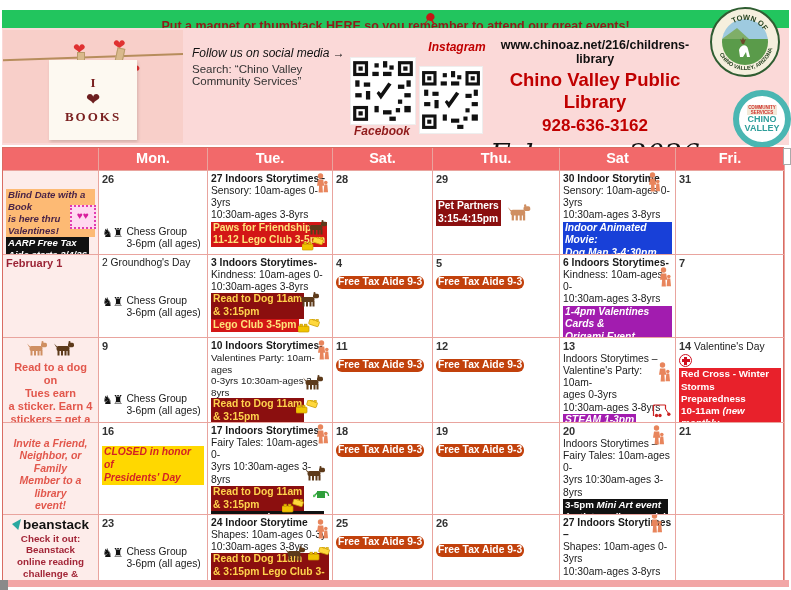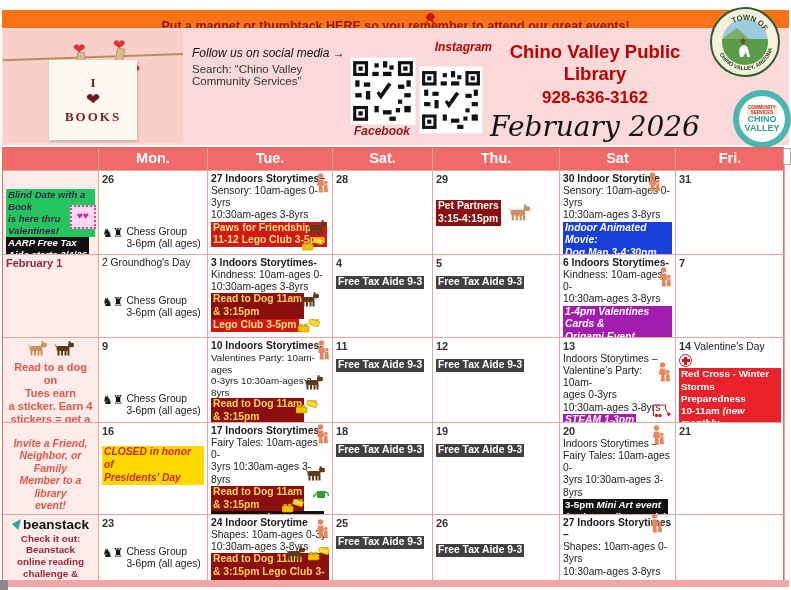--- a/index.html
+++ b/index.html
@@ -1,19 +1,19 @@
 <!DOCTYPE html>
 <html><head>
 <meta charset="utf-8">
 <style>
   html,body{margin:0;padding:0;background:#fff;}
   .page{position:relative;width:791px;height:590px;background:#fff;overflow:hidden;
         font-family:"Liberation Sans",sans-serif;color:#222;}
   
-  .banner{position:absolute;left:2px;top:10px;width:787px;height:32px;background:#f97316;
+  .banner{position:absolute;left:2px;top:10px;width:787px;height:32px;background:#22c55e;
           display:flex;align-items:center;justify-content:center;}
   .banner-text{font-size:12.5px;font-weight:700;color:#8f1a1a;}
   .pushpin{position:absolute;left:420px;top:-2px;width:16px;height:22px;}
   
   .header{position:absolute;left:2px;top:28px;width:787px;height:117px;background:#fbd9d8;}
   .photo{position:absolute;left:1px;top:2px;width:180px;height:113px;background:#f8cfc9;overflow:hidden;}
   .rope{position:absolute;left:-4px;top:26px;width:195px;height:2px;background:#b78d5c;transform:rotate(-2deg);}
   .card{position:absolute;left:46px;top:30px;width:88px;height:80px;background:#fdf9f1;box-shadow:1px 2px 3px rgba(0,0,0,.15);
         display:flex;flex-direction:column;align-items:center;justify-content:center;
         font-family:"Liberation Serif",serif;color:#7a2020;}
@@ -22,21 +22,21 @@
   .card .b{font-size:13px;font-weight:700;letter-spacing:2px;}
   .pin-heart{position:absolute;font-size:15px;color:#e03131;}
   .clothespin{position:absolute;width:6px;height:12px;background:#d9b98c;border:1px solid #b99a6a;}
   .social{position:absolute;left:190px;top:18px;width:160px;}
   .follow{font-size:12px;font-weight:400;font-style:italic;color:#111;}
   .search{font-size:11.5px;color:#333;white-space:pre-line;margin-top:3px;}
   .hours{font-size:12px;color:#9b2335;font-family:"Liberation Serif",serif;white-space:pre-line;margin-top:2px;}
   .qr{position:absolute;background:#fff;border:1px solid #eee;}
   .qr-facebook{left:348px;top:29px;width:64px;height:66px;}
   .qr-instagram{left:417px;top:38px;width:62px;height:66px;}
-  .ig-label{position:absolute;left:420px;top:12px;width:70px;text-align:right;font-size:12px;font-style:italic;font-weight:700;color:#c00000;}
+  .ig-label{position:absolute;left:420px;top:12px;width:70px;text-align:center;font-size:12px;font-style:italic;font-weight:700;color:#c00000;}
   .fb-label{position:absolute;left:348px;top:96px;width:64px;text-align:center;font-size:12px;font-style:italic;font-weight:700;color:#8f1a1a;}
   .contact{position:absolute;left:484px;top:10px;width:218px;text-align:center;}
   .website{font-size:12.5px;font-weight:700;color:#111;}
   .libname{font-size:18.5px;font-weight:700;color:#c00000;margin-top:3px;}
   .phone{font-size:17px;font-weight:700;color:#c00000;margin-top:3px;}
   .month{font-size:28px;color:#111;margin-top:2px;font-family:"DejaVu Serif",serif;font-style:italic;}
   .seal{position:absolute;left:707px;top:-22px;width:72px;height:72px;}
   .commlogo{position:absolute;left:731px;top:62px;width:58px;height:58px;border-radius:50%;
             background:#fff;border:6px solid #4ab6b2;box-sizing:border-box;
             display:flex;flex-direction:column;align-items:center;justify-content:center;}
@@ -52,27 +52,27 @@
   .hdr{background:#f2696a;color:#fff;font-size:14.5px;font-weight:700;text-align:center;
        display:flex;align-items:center;justify-content:center;padding:0;}
   .note{background:#fdecea;}
   .day{font-size:11px;font-weight:600;color:#333;}
   .head{font-weight:700;color:#1a1a1a;}
   .body{color:#1a1a1a;white-space:pre-line;}
   .pre{white-space:pre-line;}
   .hl{display:inline-block;padding:0 2px;font-weight:700;white-space:pre-line;line-height:1.25;}
   .hl-maroon{background:#8b0f0f;color:#ffd34d;}
   .hl-red{background:#d31616;color:#ffe27a;}
-  .hl-purple{background:#404040;color:#fff;margin-top:6px;}
+  .hl-purple{background:#c2410c;color:#fff;margin-top:6px;border-radius:6px;}
   .hl-blue{background:#1840d8;color:#fff;font-style:italic;}
   .hl-magenta{background:#a21caf;color:#fff;font-style:italic;}
   .hl-yellow{background:#ffd800;color:#d42323;font-style:italic;margin-top:8px;}
   .hl-black{background:#111;color:#fff;}
   .hl-redcross{background:#e8212b;color:#fff;}
-  .hl-pink{background:#22c55e;color:#4a2447;font-style:italic;}
+  .hl-pink{background:#fdba74;color:#4a2447;font-style:italic;}
   .it{font-style:italic;}
   .chess{font-family:"DejaVu Sans",sans-serif;font-size:12px;color:#111;}
   .chessline{margin-top:26px;color:#1a1a1a;}
   .chessline.early{margin-top:40px;}
   .n1pink{margin-top:16px;}
   .note-feb1{font-size:11px;font-weight:700;color:#9b2335;}
   .note-dog{margin-top:2px;text-align:center;font-size:11px;font-weight:700;color:#e2574c;}
   .note-invite{margin-top:12px;text-align:center;font-size:10.5px;font-weight:700;font-style:italic;color:#e2574c;}
   .note-bean{text-align:center;}
   .bean-brand{font-size:13.5px;font-weight:800;color:#111;}
@@ -219,20 +219,21 @@
     <div class="ig-label">Instagram</div>
     <svg class="qr qr-facebook" viewBox="0 0 60 60">
         <use href="#qr"></use>
       </svg>
     <svg class="qr qr-instagram" viewBox="0 0 60 60">
         <use href="#qr"></use>
       </svg>
     <div class="fb-label">Facebook</div>
 
     <div class="contact">
+      <div class="website">www.chinoaz.net/216/childrens-library</div>
       <div class="libname">Chino Valley Public Library</div>
       <div class="phone">928-636-3162</div>
       <div class="month">February 2026</div>
     </div>
 
     <svg class="seal" viewBox="0 0 72 72">
       <circle cx="36" cy="36" r="34" fill="#f5efdd" stroke="#2f5d31" stroke-width="2"></circle>
       <clipPath id="sc">
           <circle cx="36" cy="36" r="23"></circle>
         </clipPath>

